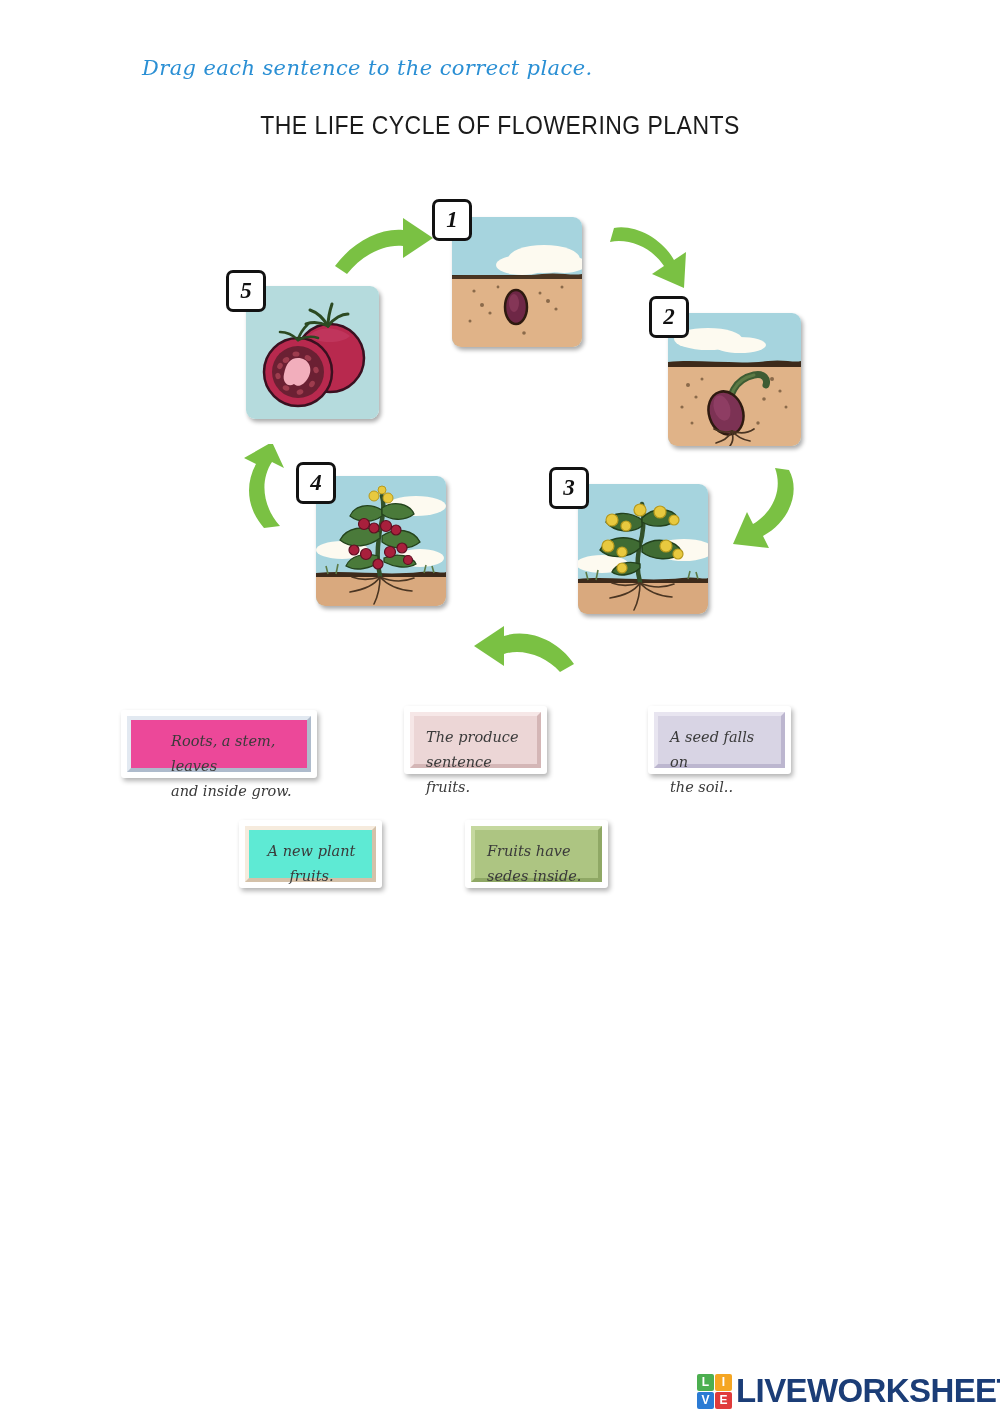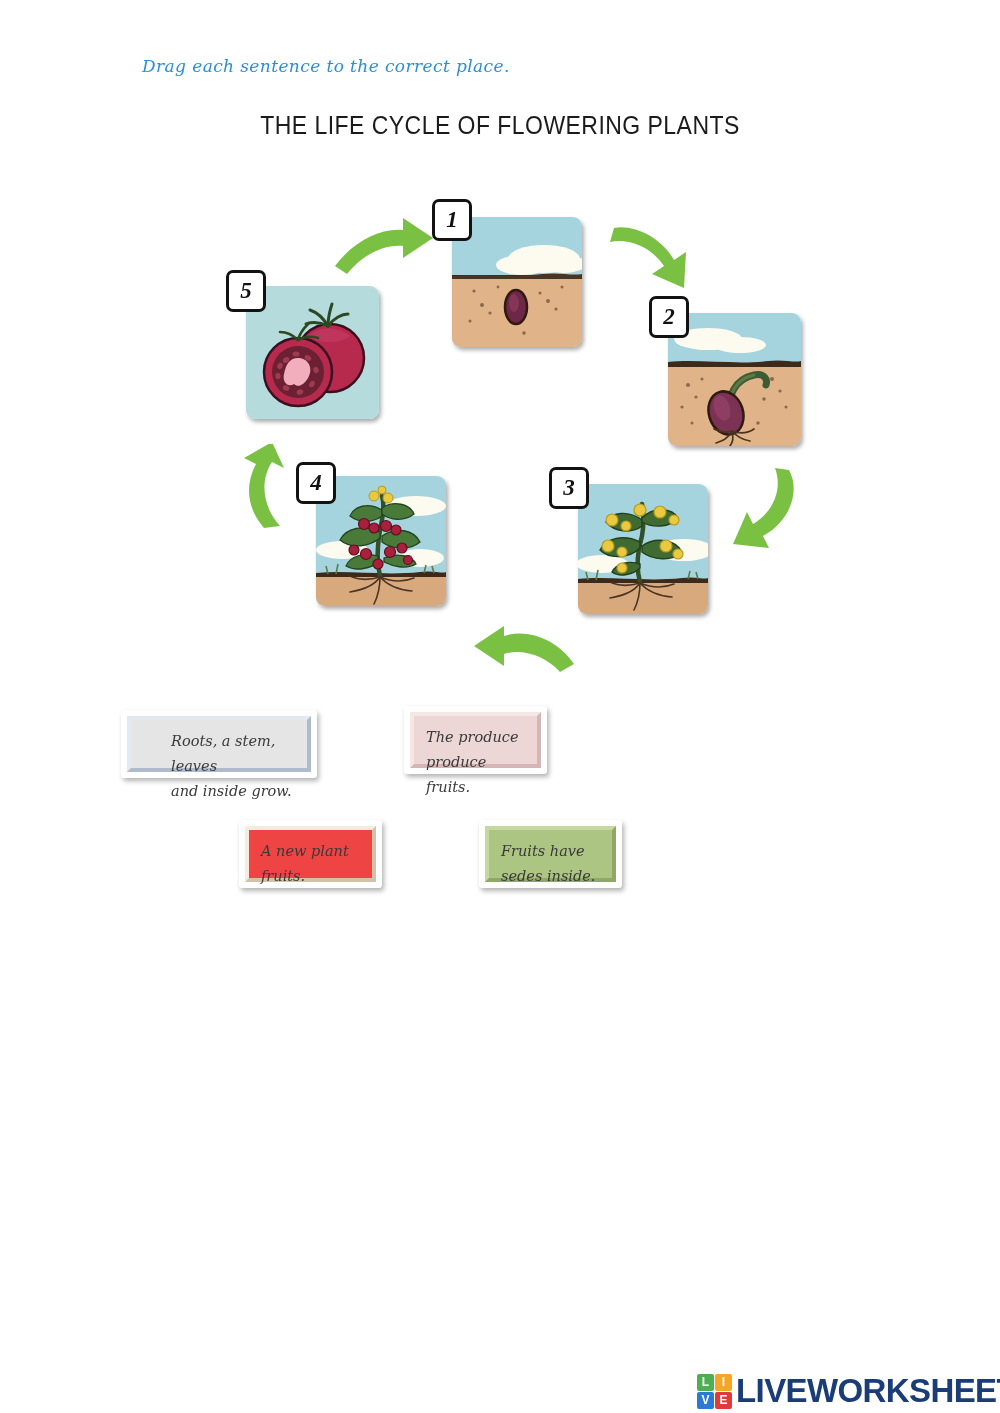--- a/index.html
+++ b/index.html
@@ -15,21 +15,21 @@
     overflow: hidden;
   }
 
   
   #instruction {
     position: absolute;
     left: 142px;
     top: 56px;
     font-family: "DejaVu Serif", serif;
     font-style: italic;
-    font-size: 17px;
+    font-size: 21px;
     color: #2a8fd4;
     letter-spacing: 0.4px;
     white-space: nowrap;
   }
   #worksheet-title {
     position: absolute;
     left: 0;
     top: 111px;
     width: 1000px;
     text-align: center;
@@ -387,42 +387,48 @@
       </svg>
     </div>
     <div class="badge" style="left:226px; top:270px;">5</div>
   </div>
 
 </div>
 
 <div id="cards">
 
   <div class="card" style="left:121px; top:710px; width:196px; height:68px;">
-    <div class="card-inner" id="ci0" style="background: #e5e5e5; border-color: rgb(226, 233, 241) rgb(174, 187, 204) rgb(174, 187, 204) rgb(226, 233, 241); padding-left: 40px;">
+    <div class="card-inner" id="ci0" style="background: #ec4899; border-color: rgb(226, 233, 241) rgb(174, 187, 204) rgb(174, 187, 204) rgb(226, 233, 241); padding-left: 40px;">
       <div>Roots, a stem, leaves</div>
       <div>and inside grow.</div>
     </div>
   </div>
 
   <div class="card" style="left:404px; top:706px; width:143px; height:68px;">
     <div class="card-inner" id="ci1" style="background: rgb(236, 214, 214); border-color: rgb(246, 231, 231) rgb(212, 182, 182) rgb(212, 182, 182) rgb(246, 231, 231);">
       <div>The produce</div>
-      <div>produce fruits.</div>
-    </div>
-  </div>
-
+      <div>sentence fruits.</div>
+    </div>
+  </div>
+
+  <div class="card" style="left:648px; top:706px; width:143px; height:68px;">
+    <div class="card-inner" id="ci2" style="background: rgb(216, 212, 228); border-color: rgb(232, 229, 240) rgb(188, 182, 207) rgb(188, 182, 207) rgb(232, 229, 240);">
+      <div>A seed falls on</div>
+      <div>the soil..</div>
+    </div>
+  </div>
 
   <div class="card" style="left:239px; top:820px; width:143px; height:68px;">
-    <div class="card-inner" id="ci3" style="background: #ef4444; border-color: rgb(246, 235, 221) rgb(212, 193, 169) rgb(212, 193, 169) rgb(246, 235, 221);">
+    <div class="card-inner" id="ci3" style="background: #5eead4; border-color: rgb(246, 235, 221) rgb(212, 193, 169) rgb(212, 193, 169) rgb(246, 235, 221); text-align: center;">
       <div>A new plant</div>
       <div>fruits.</div>
     </div>
   </div>
 
-  <div class="card" style="left:479px; top:820px; width:143px; height:68px;">
+  <div class="card" style="left:465px; top:820px; width:143px; height:68px;">
     <div class="card-inner" id="ci4" style="background: rgb(173, 197, 130); border-color: rgb(197, 216, 159) rgb(143, 168, 101) rgb(143, 168, 101) rgb(197, 216, 159);">
       <div>Fruits have</div>
       <div>sedes inside.</div>
     </div>
   </div>
 
 </div>
 
 <div id="logo">
   <div id="logo-tiles">

